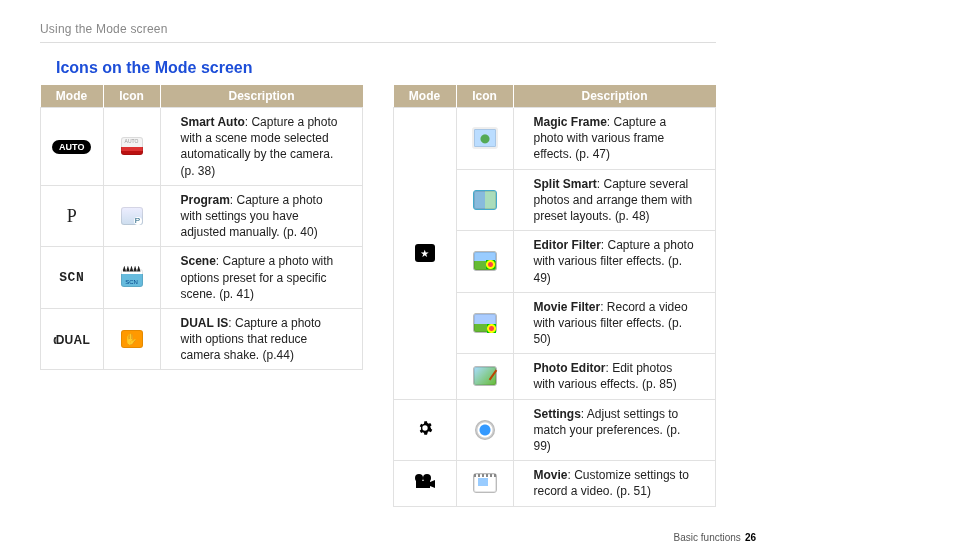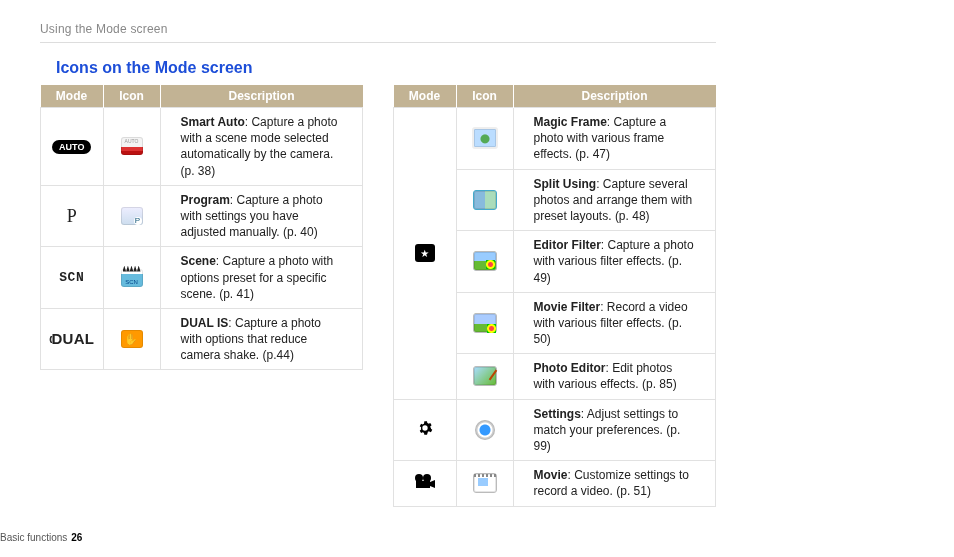--- a/index.html
+++ b/index.html
@@ -15,21 +15,21 @@
 th.mode{width:50px}
 th.icon{width:44px}
 td{border:1px solid #e1e1e1;font-size:12px;padding:6px 20px;vertical-align:middle;line-height:1.35}
 td.mode,td.icon{text-align:center;padding:6px 4px}
 td .term{font-weight:700}
 
 .badge{display:inline-flex;align-items:center;justify-content:center;font-size:10px;font-weight:700}
 .badge-auto{background:#000;color:#fff;border-radius:7px;padding:1px 7px;font-size:9px}
 .badge-p{font-family:"Times New Roman",serif;font-size:18px;font-weight:400}
 .badge-scn{font-family:Liberation Mono, monospace;font-size:13px;letter-spacing:.5px}
-.badge-dual{font-size:15px;letter-spacing:.3px}
+.badge-dual{font-size:12px;letter-spacing:.3px}
 .badge-dual::before{content:"((";font-size:8px;margin-right:1px;letter-spacing:-2px}
 .badge-pano{border:1.5px solid #000;width:22px;height:11px;display:inline-block;background:linear-gradient(90deg,#000 0 2px,transparent 2px 5px,#000 5px 7px,transparent 7px 10px,#000 10px 12px,transparent 12px 15px,#000 15px 17px,transparent 17px)}
 .badge-star{width:20px;height:18px;background:#000;border-radius:3px;display:inline-flex;align-items:center;justify-content:center;color:#fff;font-size:10px;position:relative}
 .badge-star::before{content:"";position:absolute;left:-3px;top:5px;border:3px solid transparent;border-right-color:#000}
 .badge-star::after{content:"";position:absolute;right:-3px;top:5px;border:3px solid transparent;border-left-color:#000}
 .badge-gear{width:16px;height:16px;display:inline-block}
 .badge-movie{display:inline-flex;align-items:center;font-size:12px}
 
 .ico{display:inline-block;width:22px;height:18px;border-radius:3px;box-shadow:0 0 0 1px rgba(0,0,0,.1) inset;vertical-align:middle}
 .ico-auto{background:linear-gradient(#f4f4f4 0 55%,#d33 55% 80%,#b11 80%);position:relative}
@@ -46,21 +46,21 @@
 .ico-pfilter{background:linear-gradient(#9cf 0 50%,#6b3 50%);position:relative;border:1px solid #bbb}
 .ico-pfilter::after{content:"";position:absolute;right:1px;bottom:1px;width:9px;height:9px;background:radial-gradient(circle,#f44 0 2px,#ff0 3px 4px,#0c0 5px 6px,transparent 7px)}
 .ico-mfilter{background:linear-gradient(#acf 0 55%,#6b3 55%);position:relative;border:1px solid #bbb}
 .ico-mfilter::after{content:"";position:absolute;right:0;bottom:-1px;width:9px;height:9px;background:radial-gradient(circle,#f44 0 2px,#ff0 3px 4px,#0c0 5px 6px,transparent 7px)}
 .ico-editor{background:linear-gradient(135deg,#adf,#6b3);position:relative;border:1px solid #bbb}
 .ico-editor::after{content:"";position:absolute;right:2px;top:2px;width:2px;height:12px;background:#b40;transform:rotate(35deg)}
 .ico-settings{width:20px;height:20px;border-radius:50%;background:radial-gradient(circle,#39f 0 5px,#fff 6px 7px,#ccc 8px 10px)}
 .ico-movcust{background:#fff;position:relative;border:1px solid #bbb}
 .ico-movcust::before{content:"";position:absolute;left:4px;top:4px;width:10px;height:8px;background:#9cf}
 .ico-movcust::after{content:"";position:absolute;left:0;top:0;width:100%;height:3px;background:repeating-linear-gradient(90deg,#888 0 2px,transparent 2px 4px)}
-.footer{position:absolute;left:0;right:0;bottom:14px;text-align:left;font-size:10px;color:#555}
+.footer{position:absolute;left:0;right:0;bottom:14px;text-align:right;font-size:10px;color:#555}
 .footer .pg{font-weight:700;color:#000;margin-left:4px}
 </style>
 </head>
 <body>
 <div class="page">
   <div class="crumb">Using the Mode screen</div>
   <hr class="rule">
   <div class="title">Icons on the Mode screen</div>
 
   <div class="cols">
@@ -109,21 +109,21 @@
           </tr>
         </thead>
         <tbody>
           <tr>
             <td class="mode" rowspan="5"><span class="badge-star">★</span></td>
             <td class="icon"><span class="ico ico-frame"></span></td>
             <td><span class="term">Magic Frame</span><span>: Capture a photo with various frame effects. (p. 47)</span></td>
           </tr>
           <tr>
             <td class="icon"><span class="ico ico-split"></span></td>
-            <td><span class="term">Split Using</span><span>: Capture several photos and arrange them with preset layouts. (p. 48)</span></td>
+            <td><span class="term">Split Smart</span><span>: Capture several photos and arrange them with preset layouts. (p. 48)</span></td>
           </tr>
           <tr>
             <td class="icon"><span class="ico ico-pfilter"></span></td>
             <td><span class="term">Editor Filter</span><span>: Capture a photo with various filter effects. (p. 49)</span></td>
           </tr>
           <tr>
             <td class="icon"><span class="ico ico-mfilter"></span></td>
             <td><span class="term">Movie Filter</span><span>: Record a video with various filter effects. (p. 50)</span></td>
           </tr>
           <tr>

